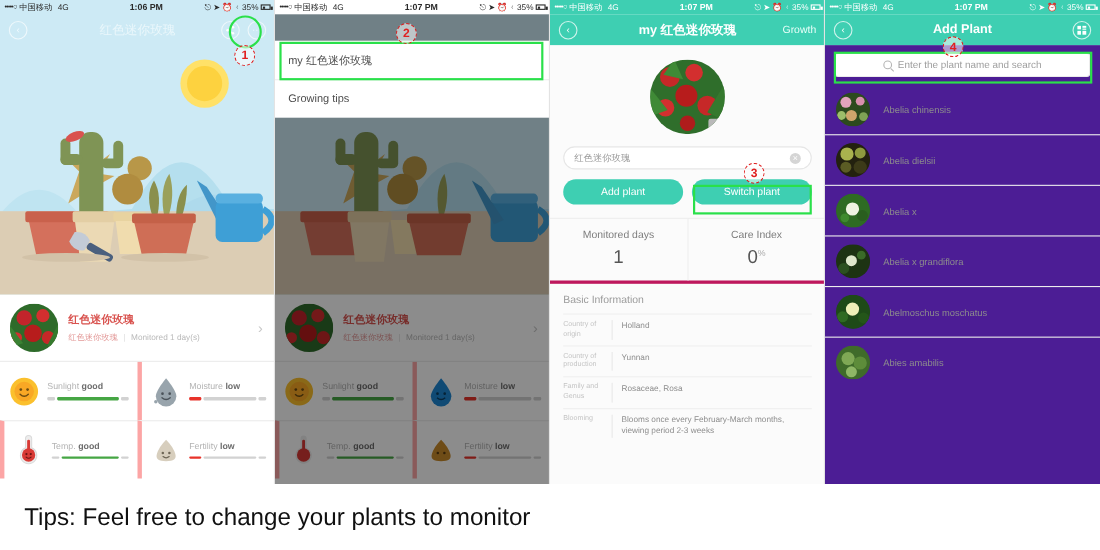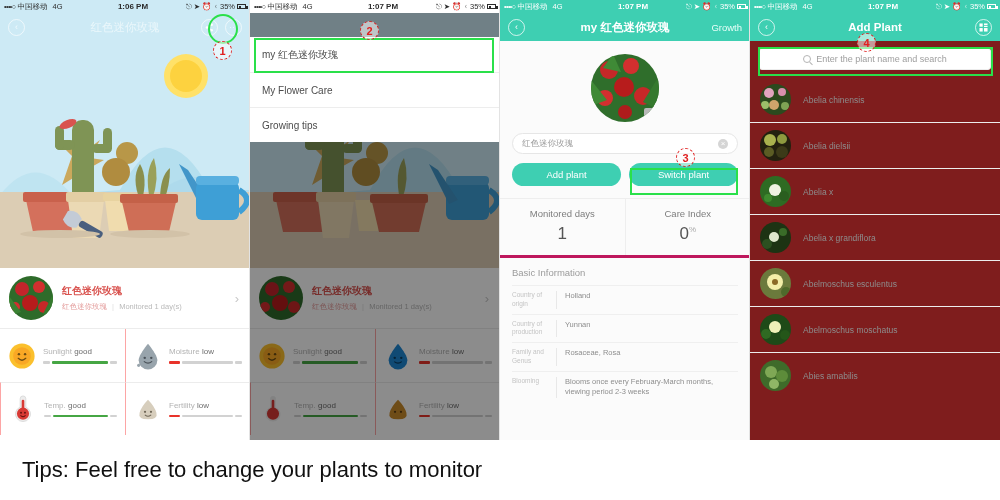--- a/index.html
+++ b/index.html
@@ -63,26 +63,26 @@
   .pc-texts { flex:1; min-width:0; }
   .pc-title { font-size:10px; color:#d9534f; font-weight:bold; margin-bottom:4px; }
   .pc-sub { font-size:7.5px; color:#b9b9b9; }
   .pc-sub .zh { color:#e39a99; }
   .pc-sub .sep { margin:0 3px; color:#ddd; }
   .pc-chev { color:#c8c8c8; font-size:13px; flex:none; padding-right:2px; }
 
   
   .metrics { display:grid; grid-template-columns:1fr 1fr; border-top:1px solid #ececec; }
   .metric { display:flex; align-items:center; gap:7px; padding:9px 8px; height:53px; }
-  .metric + .metric { border-left:1px solid #fca5a5; }
+  .metric + .metric { border-left:4px solid #fca5a5; }
   .metrics .metric:nth-child(3), .metrics .metric:nth-child(4) { border-top:1px solid #ececec; }
   .m-icon { width:28px; height:28px; flex:none; }
   .m-body { flex:1; min-width:0; }
   .m-label { font-size:8px; color:#b3b3b3; margin-bottom:5px; white-space:nowrap; }
-  .m-label b { color:#6d6d6d; font-weight:normal; }
+  .m-label b { color:#6d6d6d; font-weight:bold; }
   .m-bar { display:flex; align-items:center; gap:2px; }
   .m-seg { height:2.5px; border-radius:1px; background:#d2d2d2; }
   .m-seg.s-end { width:7px; }
   .m-seg.s-mid { flex:1; }
   .m-seg.fill-good { background:#46a644; }
   .m-seg.fill-low { background:#e8332a; width:11px; flex:none; }
 
   
   .menu-sheet { background:#fff; }
   .menu-item { height:35px; display:flex; align-items:center; padding:0 12px; font-size:10px; color:#4c4c4c; }
@@ -118,21 +118,21 @@
   .kpi-l { font-size:9.5px; color:#7d7d7d; margin-bottom:5px; }
   .kpi-v { font-size:17px; color:#555; }
   .kpi-v sup { font-size:8px; color:#a9a9a9; }
   .sec-title { font-size:9.5px; color:#9b9b9b; padding:9px 12px 7px; border-top:3px solid #be185d; }
   .info-tbl { padding:0 12px; }
   .info-row { display:flex; border-top:1px solid #efefef; padding:5px 0; }
   .info-k { width:44px; flex:none; font-size:6.5px; color:#c4c4c4; line-height:1.35; padding-right:5px; }
   .info-v { flex:1; font-size:7.5px; color:#8e8e8e; line-height:1.45; border-left:1px solid #e8e8e8; padding-left:8px; }
 
   
-  .p4-body { background:#7f1d1d; height:399px; overflow:hidden; }
+  .p4-body { background:#4c1d95; height:399px; overflow:hidden; }
   .searchbar {
     margin:7px 9px; height:22px; background:#fff; border:1px solid #ececec; border-radius:3px;
     display:flex; align-items:center; justify-content:center; gap:5px;
   }
   .mag { width:8px; height:8px; border:1.2px solid #b5b5b5; border-radius:50%; position:relative; flex:none; }
   .mag::after { content:""; position:absolute; right:-3px; bottom:-2px; width:4px; height:1.2px; background:#b5b5b5; transform:rotate(45deg); }
   .search-ph { font-size:9px; color:#9e9e9e; }
   .plant-row { display:flex; align-items:center; gap:12px; padding:7px 10px; }
   .plant-row + .plant-row { border-top:1px solid #ededed; }
   .pl-thumb { width:31px; height:31px; border-radius:50%; overflow:hidden; flex:none; }
@@ -497,21 +497,20 @@
         <span>ᚲ</span>
         <span>35%</span>
         <span class="batt-box">
             <i class="batt-fill"></i>
           </span>
       </span>
     </div>
 
     <div class="menu-sheet" style="position:absolute;top:37px;left:0;width:250px;z-index:20;">
       <div class="menu-item">my 红色迷你玫瑰</div>
-      <div class="menu-item">My Flower Care</div>
       <div class="menu-item">Growing tips</div>
     </div>
 
     <div class="ann-box" style="left:4px;top:38px;width:240px;height:35px;"></div>
     <div class="ann-circ" style="left:110px;top:21px;">2</div>
   </div>
 
   <div class="panel p3">
     <div class="statusbar light" style="background:#3ECFB2;color:#ffffff;">
       <span class="sb-left">
@@ -687,31 +686,20 @@
               <circle cx="14" cy="15" r="5" fill="#DFE7CC"></circle>
                 <circle cx="23" cy="10" r="4" fill="#3A6B28"></circle>
               <circle cx="7" cy="22" r="5" fill="#2C5020"></circle>
               </svg>
           </div>
           <div class="pl-name">Abelia x grandiflora</div>
         </div>
         <div class="plant-row">
           <div class="pl-thumb">
             <svg viewBox="0 0 31 31" width="31" height="31">
-                <rect width="31" height="31" fill="#6B7A3C"></rect>
-              <circle cx="15" cy="14" r="8" fill="#F2EEA8"></circle>
-                <circle cx="15" cy="14" r="3" fill="#8A6A25"></circle>
-              <circle cx="26" cy="24" r="5" fill="#4E6A2B"></circle>
-              </svg>
-          </div>
-          <div class="pl-name">Abelmoschus esculentus</div>
-        </div>
-        <div class="plant-row">
-          <div class="pl-thumb">
-            <svg viewBox="0 0 31 31" width="31" height="31">
                 <rect width="31" height="31" fill="#1E4A18"></rect>
               <circle cx="15" cy="13" r="6" fill="#EFF0B8"></circle>
                 <circle cx="6" cy="20" r="5" fill="#2F6A22"></circle>
               <circle cx="25" cy="21" r="5" fill="#245619"></circle>
               </svg>
           </div>
           <div class="pl-name">Abelmoschus moschatus</div>
         </div>
         <div class="plant-row">
           <div class="pl-thumb">

